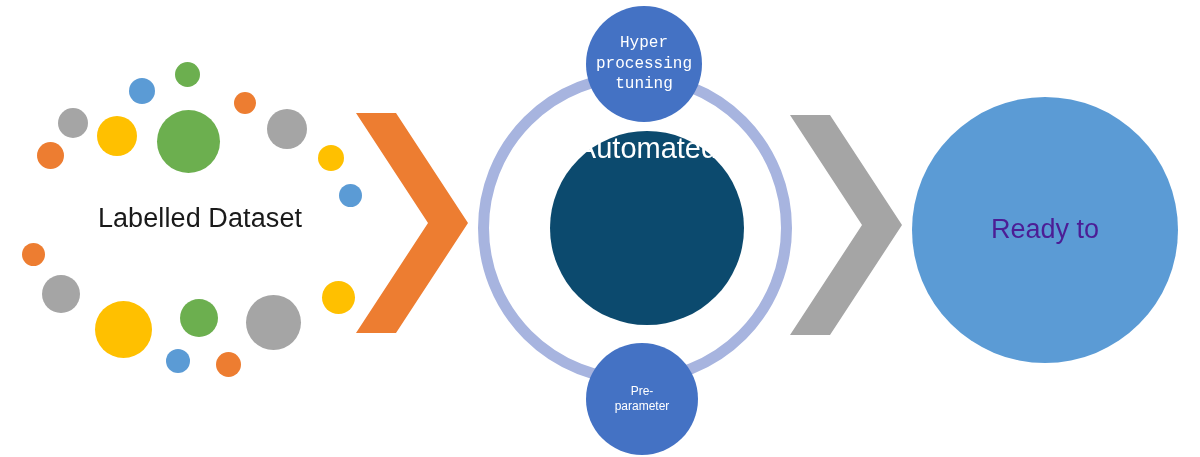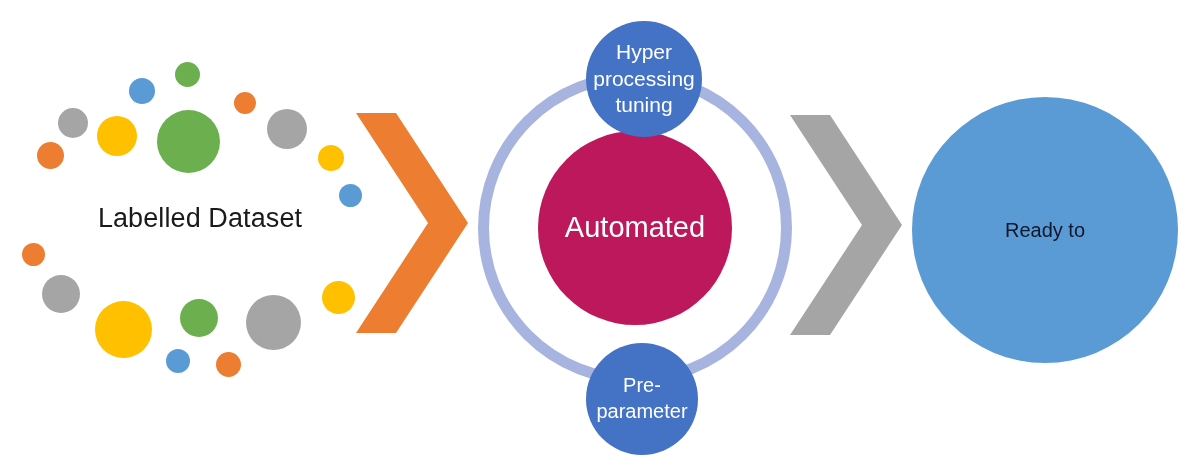--- a/index.html
+++ b/index.html
@@ -52,28 +52,28 @@
     left: 478px;
     top: 71px;
     width: 314px;
     height: 314px;
     border-radius: 50%;
     border: 11px solid #A7B4DF;
     box-sizing: border-box;
   }
   #model-core {
     position: absolute;
-    left: 538px;
+    left: 550px;
     top: 131px;
     width: 194px;
     height: 194px;
     border-radius: 50%;
-    background: #be185d;
+    background: #0c4a6e;
     display: flex;
-    align-items: center;
+    align-items: flex-start;
     justify-content: center;
   }
   #model-core-label {
     color: #ffffff;
     font-size: 29px;
     line-height: 1.22;
     text-align: center;
     font-family: "Liberation Sans", sans-serif;
   }
   .satellite {
@@ -82,52 +82,53 @@
     background: #4472C4;
     display: flex;
     align-items: center;
     justify-content: center;
     color: #ffffff;
     text-align: center;
     font-family: "Liberation Sans", sans-serif;
   }
   #sat-hyper {
     left: 586px;
-    top: 21px;
+    top: 6px;
     width: 116px;
     height: 116px;
-    font-size: 21px;
+    font-size: 16px;
     line-height: 1.28;
+    font-family: Liberation Mono, monospace;
   }
   #sat-preproc {
     left: 586px;
     top: 343px;
     width: 112px;
     height: 112px;
-    font-size: 20px;
+    font-size: 12px;
     line-height: 1.28;
     align-items: center;
   }
 
   
   #deploy-circle {
     position: absolute;
     left: 912px;
     top: 97px;
     width: 266px;
     height: 266px;
     border-radius: 50%;
     background: #5B9BD5;
     display: flex;
     align-items: center;
     justify-content: center;
   }
   #deploy-label {
-    color: #0f172a;
-    font-size: 20px;
+    color: #4c1d95;
+    font-size: 27px;
     line-height: 1.25;
     text-align: center;
     font-family: "Liberation Sans", sans-serif;
   }
 </style>
 </head>
 <body>
 
 <div id="canvas">
 

